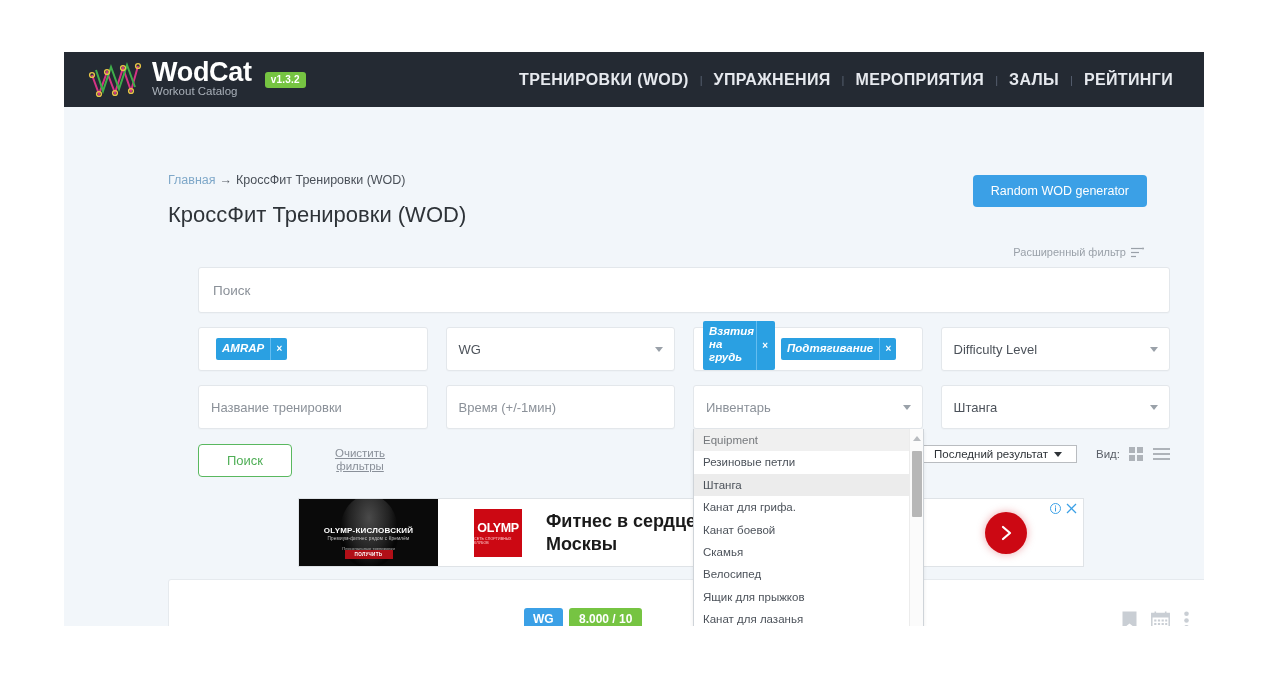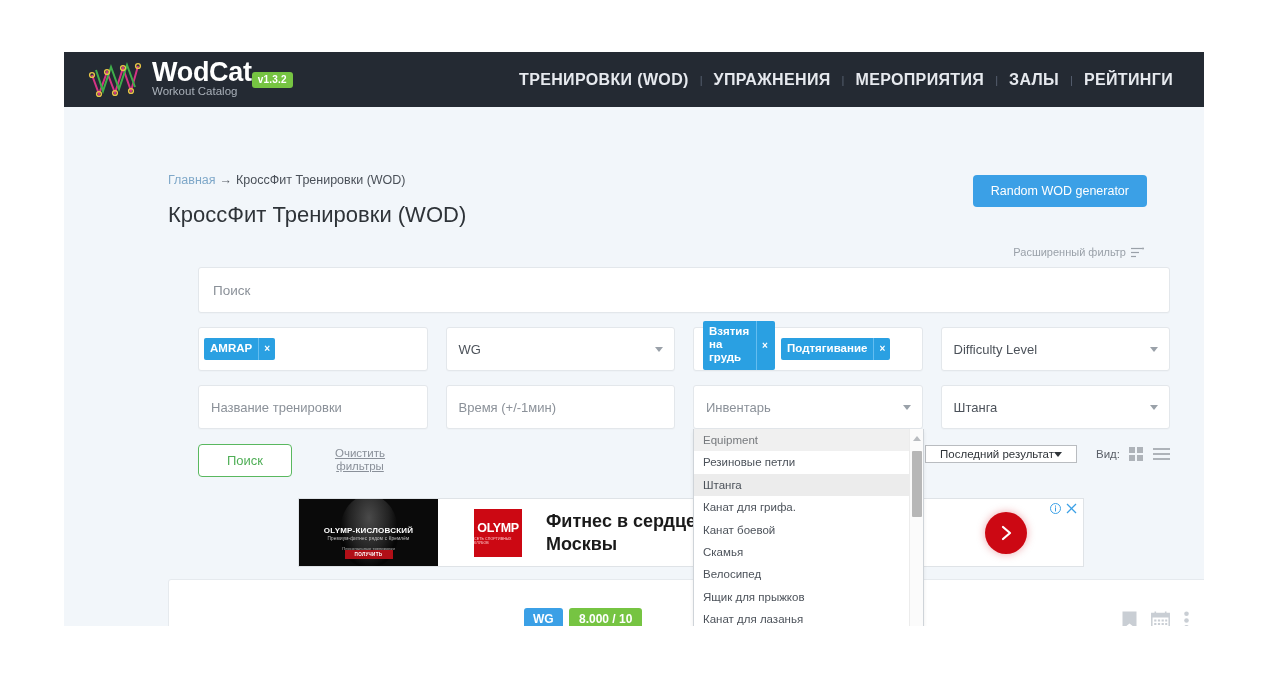--- a/index.html
+++ b/index.html
@@ -26,21 +26,21 @@
   .brand { display:flex; align-items:center; margin-left:23px; }
   .logo-mark { width:56px; height:38px; margin-right:9px; }
   .brand-text { display:flex; flex-direction:column; justify-content:center; }
   .brand-title {
     color:#ffffff; font-size:27px; font-weight:bold; line-height:24px;
     letter-spacing:-0.3px;
   }
   .brand-sub { color:#a9b0b9; font-size:11.5px; line-height:15px; }
   .ver-badge {
     background:#76c442; color:#ffffff; font-size:10px; font-weight:bold;
-    padding:2px 6px 3px; border-radius:3px; align-self:center;
+    padding:2px 6px 3px; border-radius:3px; margin-left:13px; align-self:center;
     letter-spacing:0.2px;
   }
   .nav-links { margin-left:auto; margin-right:20px; display:flex; align-items:center; }
   .nav-links a {
     color:#e6e9ee; font-size:16px; font-weight:bold; letter-spacing:0.35px;
     text-decoration:none; padding:0 11px; white-space:nowrap;
   }
   .nav-sep { color:#596273; font-size:11px; }
 
   
@@ -75,21 +75,21 @@
   }
 
   .frow { display:flex; gap:18px; margin-top:14px; }
   .fcell { width:239px; position:relative; }
   .field {
     height:44px; background:#ffffff; border:1px solid #e3e7eb; border-radius:3px;
     display:flex; align-items:center; padding:0 12px;
     font-size:13px; color:#8b9199; position:relative;
     box-shadow:0 1px 1px rgba(0,0,0,0.02);
   }
-  .field.has-tags { padding:0 2px; overflow:visible; }
+  .field.has-tags { padding:0 14px; overflow:visible;font-style:italic; }
   .caret {
     position:absolute; right:11px; top:50%; margin-top:-2px;
     width:0; height:0; border-left:4.5px solid transparent;
     border-right:4.5px solid transparent; border-top:5px solid #9aa1a9;
   }
   .tag {
     background:#2aa0e2; color:#ffffff; font-size:11.5px; font-weight:bold;
     display:inline-flex; align-items:stretch; border-radius:2px; margin:0 3px;
     line-height:13px;
   }
@@ -141,21 +141,21 @@
   .clear-link {
     margin-left:37px; width:62px; font-size:11.5px; color:#8a9099;
     text-decoration:underline; line-height:13px; cursor:pointer; text-align:center;
   }
   .right-tools {
     position:absolute; right:0; top:2px; display:flex; align-items:center; gap:9px;
   }
   .sort-label { font-size:11.5px; color:#5b6068; }
   .sort-select {
     border:1px solid #b9bcc0; background:#ffffff; font-size:11.5px; color:#2e3338;
-    padding:2px 14px; display:flex; align-items:center; cursor:pointer;
+    padding:2px 14px; display:flex; align-items:center; gap:6px; cursor:pointer;
   }
   .sort-caret { width:0;height:0;border-left:4px solid transparent;border-right:4px solid transparent;border-top:5px solid #2e3338; }
   .view-label { font-size:11.5px; color:#5b6068; margin-left:10px; }
   .vicon { display:flex; align-items:center; cursor:pointer; }
 
   
   .ad {
     position:absolute; left:234px; top:446px; width:786px; height:69px;
     background:#ffffff; border:1px solid #dfe3e7; display:flex; align-items:center;
     overflow:hidden;

